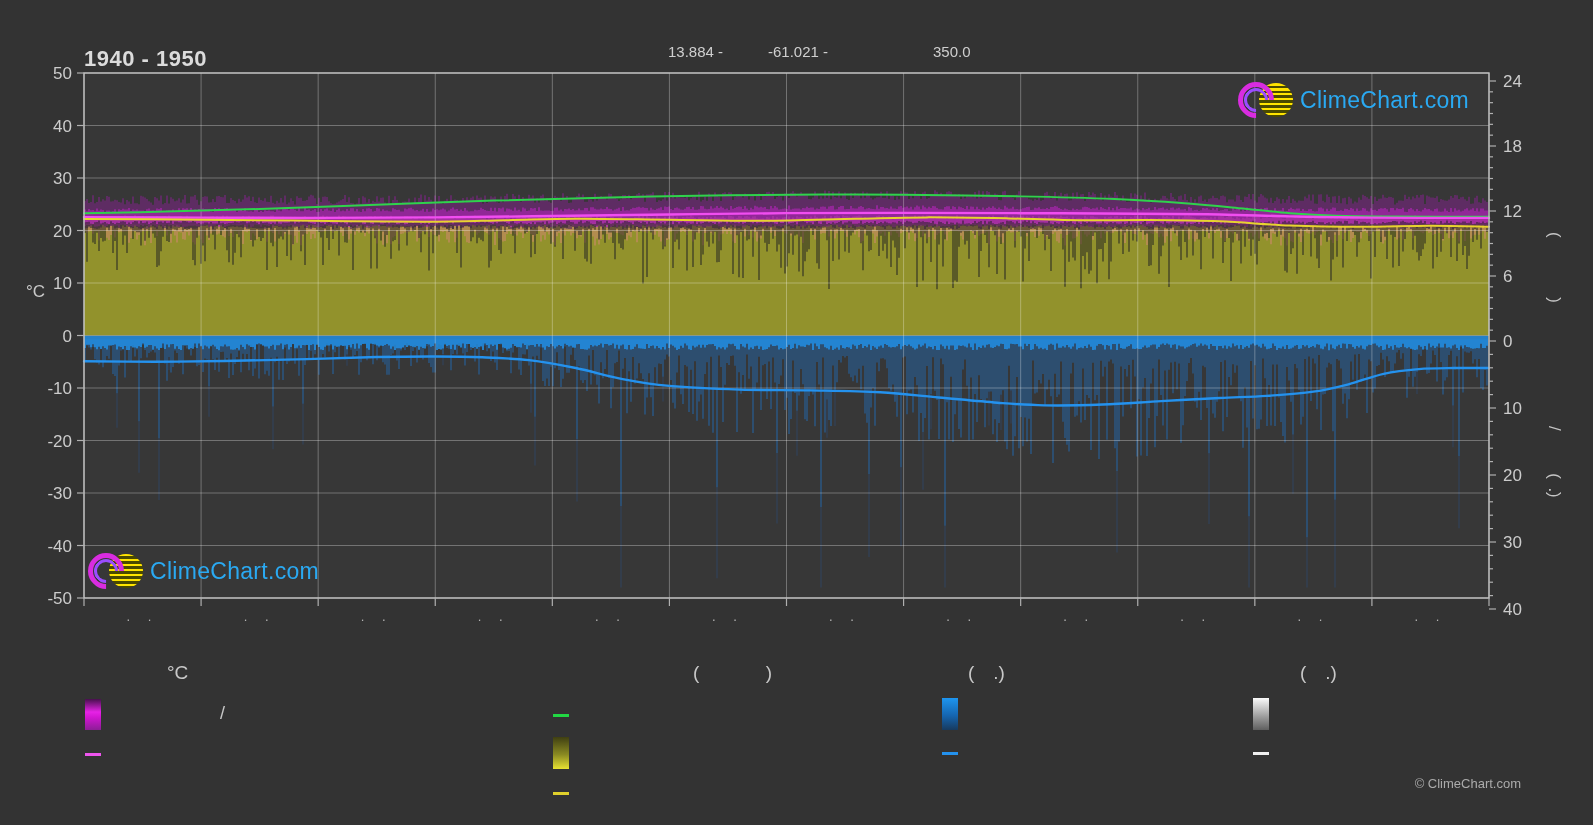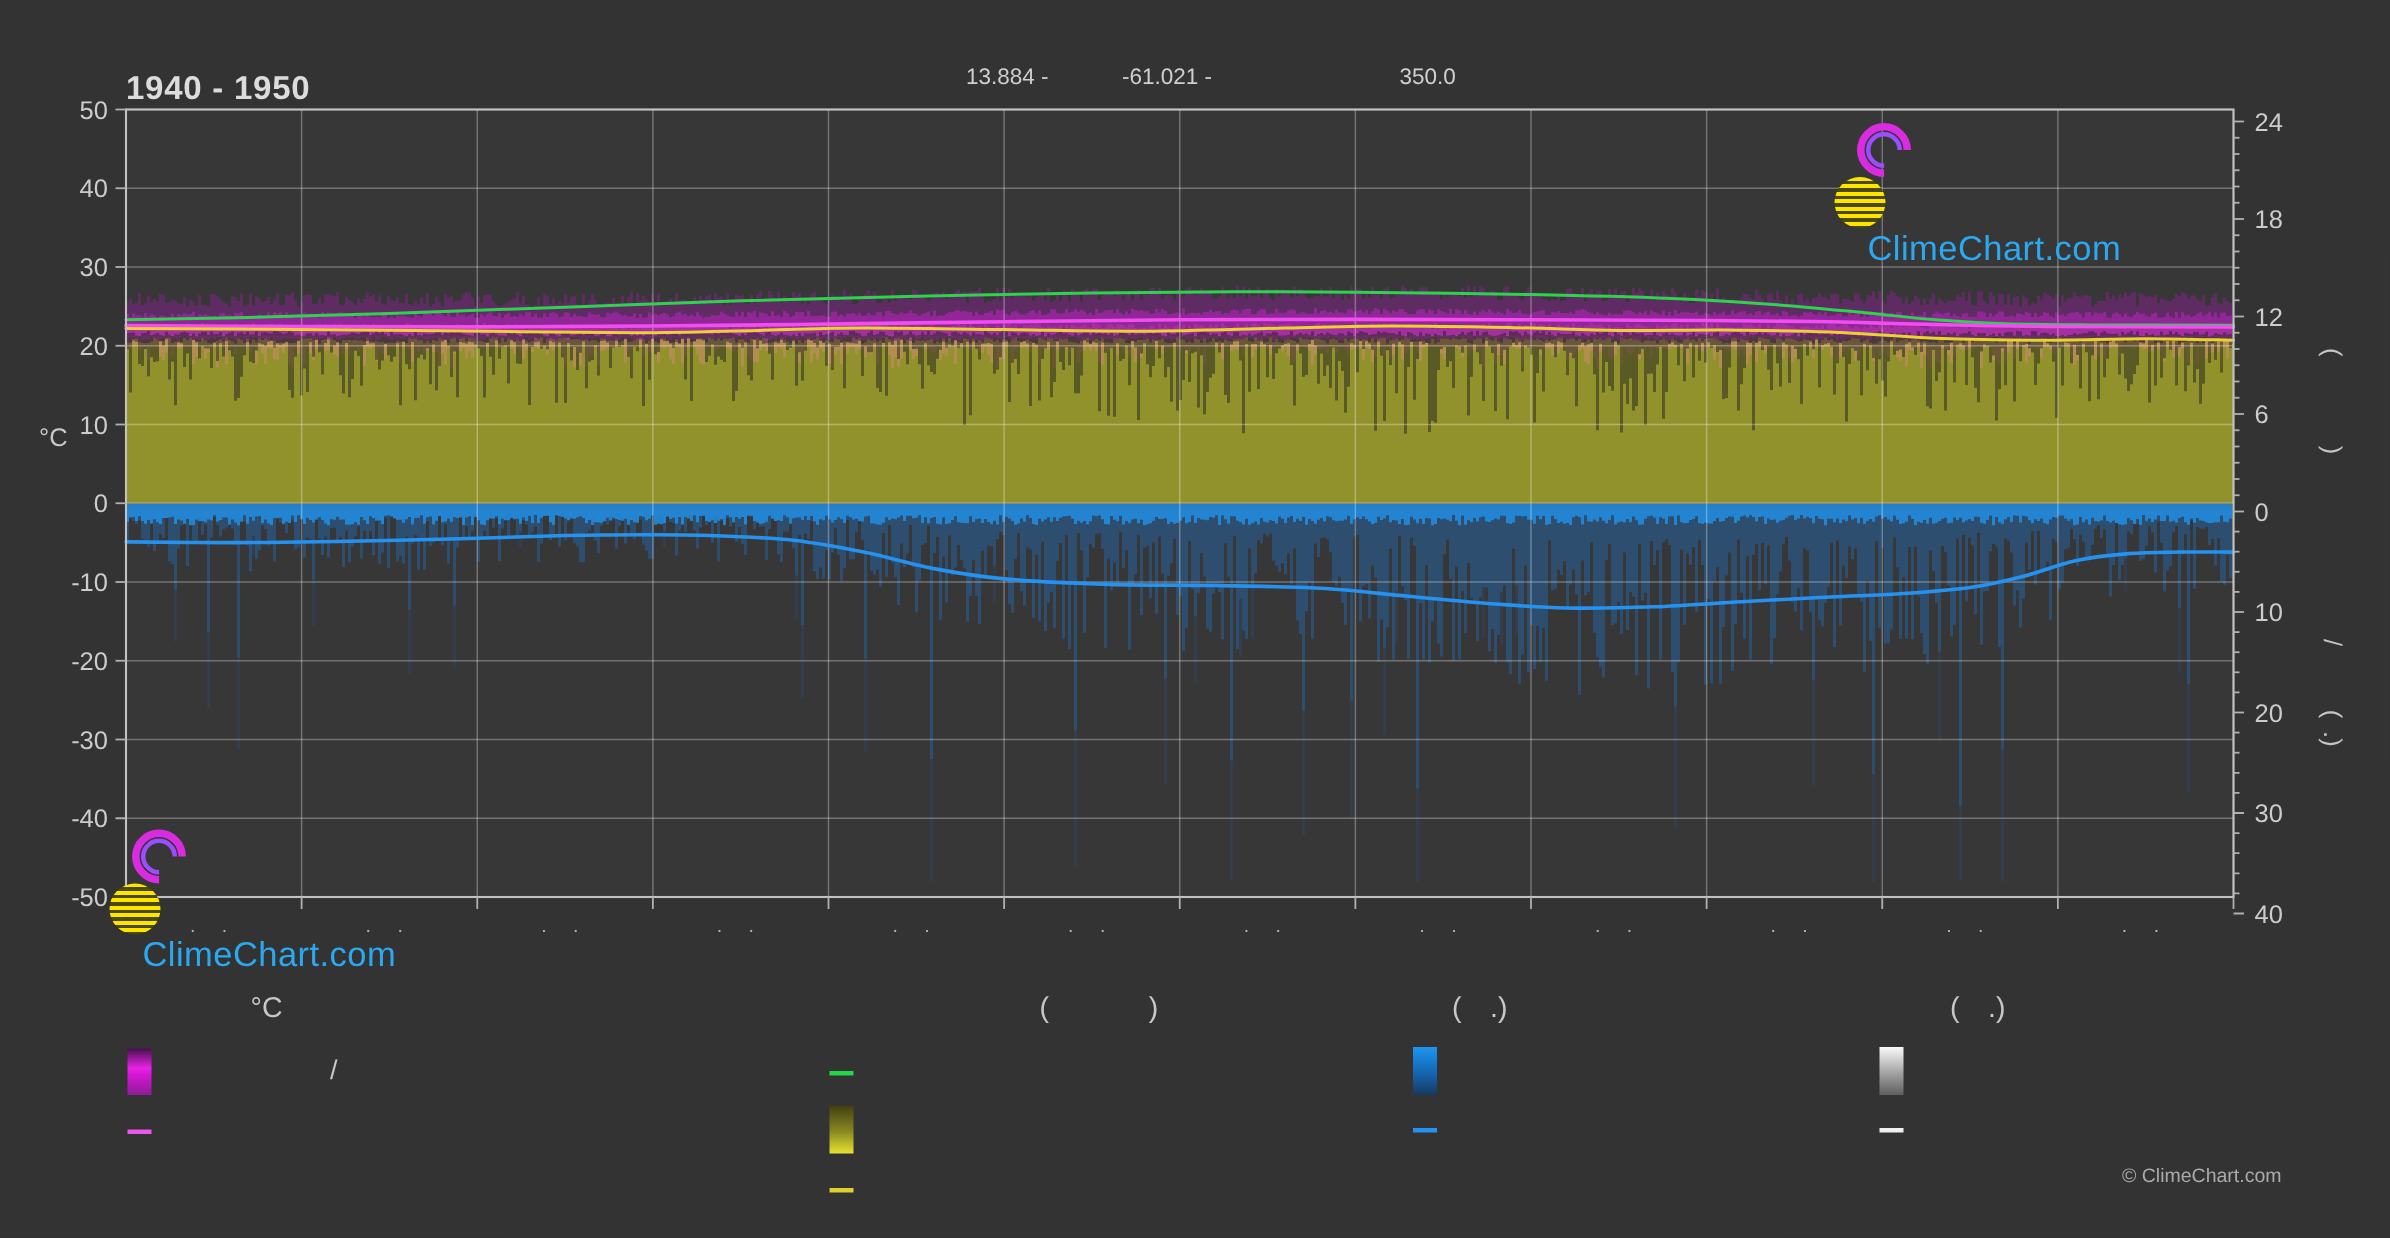--- a/index.html
+++ b/index.html
@@ -2,27 +2,27 @@
 <html><head>
 <meta charset="utf-8">
 <style>
   html,body{margin:0;padding:0;background:#333333;}
   #app{position:relative;width:1593px;height:825px;background:#333333;overflow:hidden;
        font-family:"Liberation Sans",sans-serif;-webkit-font-smoothing:antialiased;}
   #plot-svg{position:absolute;left:0;top:0;}
   .abs{position:absolute;}
   .title{left:84px;top:46px;font-size:22px;color:#dcdcdc;letter-spacing:.5px;font-weight:bold;}
   .loc{top:43px;font-size:15px;color:#cfcfcf;white-space:pre;}
-  .loc.lat{left:644px}.loc.lon{left:748px}.loc.elev{left:933px}
+  .loc.lat{left:668px}.loc.lon{left:768px}.loc.elev{left:933px}
   .yaxis-title{left:26px;top:282px;font-size:17px;color:#c9c9c9;}
   .rt{color:#c5c5c5;font-size:17px;writing-mode:vertical-rl;white-space:pre;left:1544px;}
   .rt1{top:232px}.rt2{top:426px}
 
   
-  .logo{display:flex;align-items:flex-start;flex-direction:column;}
+  .logo{display:flex;align-items:center;}
   .logo-top{left:1238px;top:82px;}
   .logo-bottom{left:88px;top:553px;}
   .ring{width:26px;height:26px;border-radius:50%;border:5px solid #d92ce0;
         border-right-color:transparent;transform:rotate(45deg);position:relative;flex:none;}
   .ring::after{content:"";position:absolute;inset:1px;border-radius:50%;
         border:3px solid #9b4dff;border-right-color:transparent;}
   .sun{width:34px;height:34px;border-radius:50%;margin-left:-15px;flex:none;
        background:repeating-linear-gradient(180deg,#ffe400 0 2.5px,#4a4a00 2.5px 5px);}
   .logo-text{margin-left:7px;font-size:23px;color:#2aa9f2;letter-spacing:.3px;}
 

